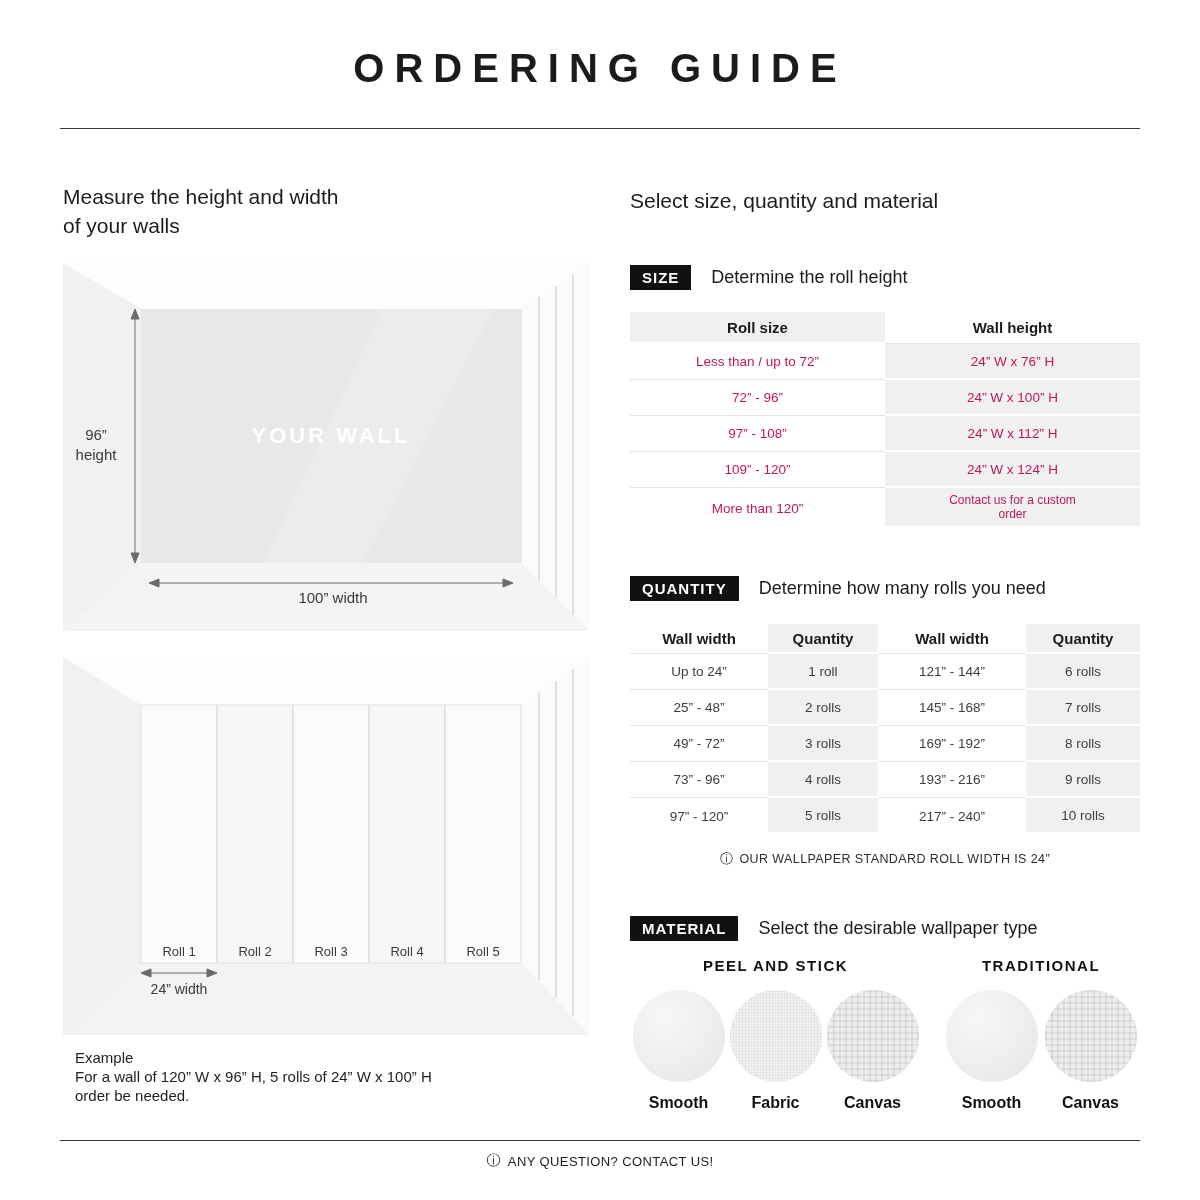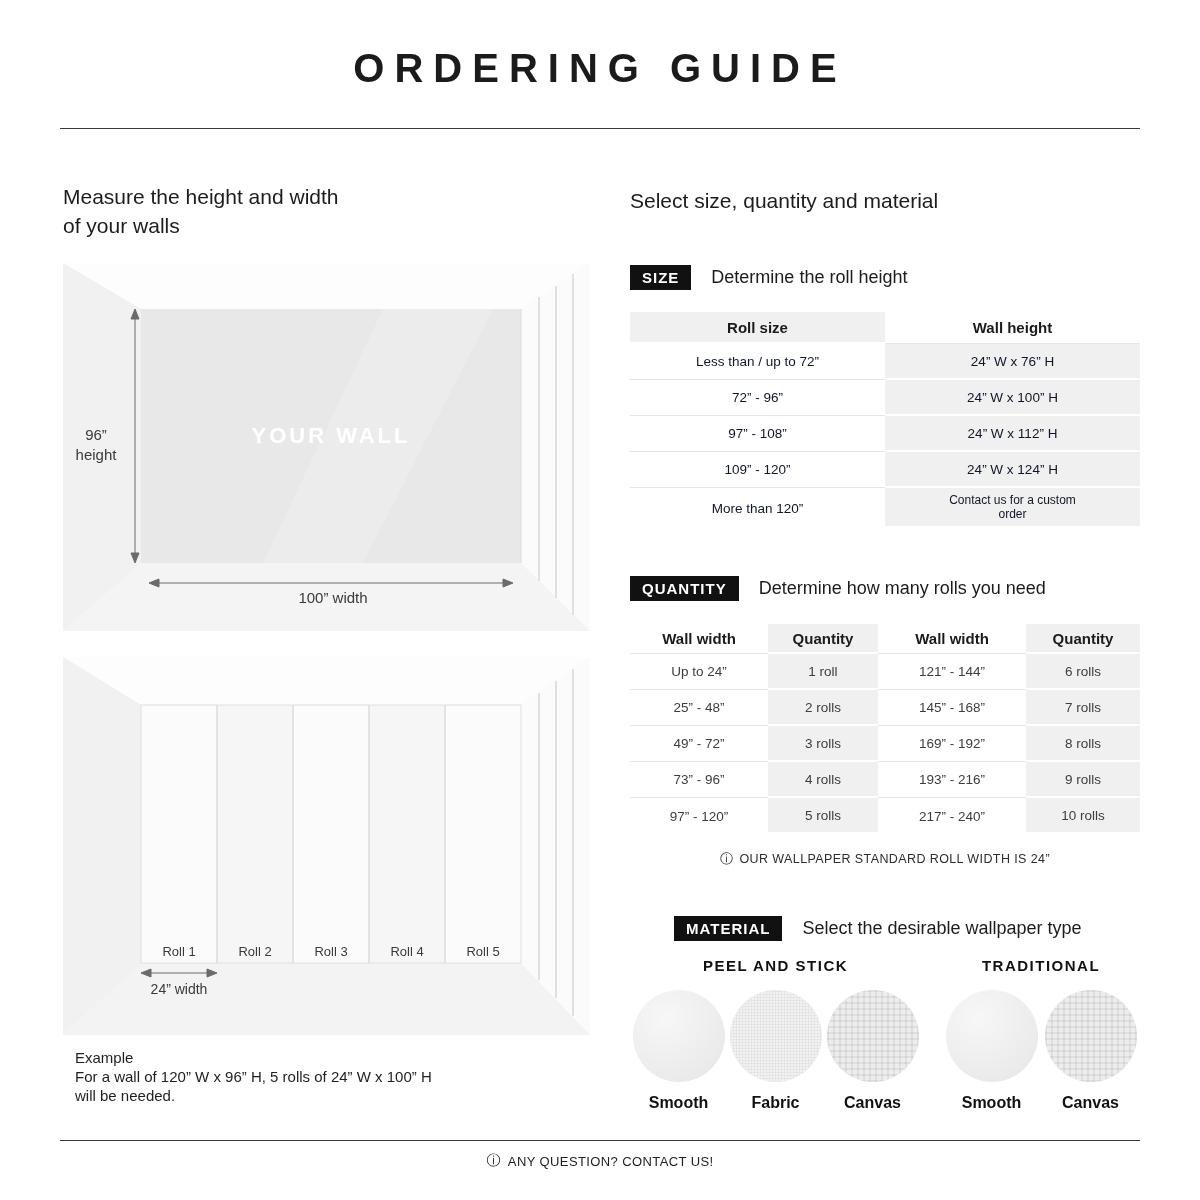--- a/index.html
+++ b/index.html
@@ -29,29 +29,29 @@
     font-size:15px; color:#3a3a3a; }
   .roll-labels { position:absolute; left:78px; top:287px; width:380px; display:flex; }
   .roll-labels span { flex:1; text-align:center; font-size:13px; color:#3a3a3a; }
   .dim-width-small { position:absolute; left:66px; top:324px; width:100px; text-align:center;
     font-size:14px; color:#3a3a3a; }
 
   .example { position:absolute; left:75px; top:1048px; font-size:15px; line-height:19px; color:#1f1f1f; }
 
   
   .section-header { position:absolute; left:630px; display:flex; align-items:center; gap:20px; }
-  .size-header { top:265px; } .qty-header { top:576px; } .mat-header { top:916px;margin-left:44px; }
+  .size-header { top:265px; } .qty-header { top:576px; } .mat-header { top:916px; }
   .badge { background:#111111; color:#ffffff; font-weight:bold; font-size:15px;
     letter-spacing:1px; padding:4px 12px; }
   .section-sub { font-size:18px; color:#1c1c1c; }
 
   .size-table { position:absolute; top:312px; left:630px; width:510px; }
   .st-row { display:grid; grid-template-columns:255px 255px; }
   .st-cell { display:flex; align-items:center; justify-content:center; text-align:center;
-    font-size:13.5px; color:#0f172a; min-height:36px; }
+    font-size:13.5px; color:#be185d; min-height:36px; }
   .st-row.header .st-cell { font-weight:bold; font-size:15px; color:#1b1b1b; min-height:32px; }
   .st-wall { border-bottom:1px solid #e5e5e5; }
   .st-roll { background:#f0f0f0; border-bottom:2px solid #ffffff; }
   .st-row:last-child .st-wall { border-bottom:none; }
   .st-row:last-child .st-roll { font-size:12px; line-height:14px; min-height:40px; }
   .st-row:last-child .st-roll div { max-width:140px; }
 
   .qty-table { position:absolute; top:624px; left:630px; width:510px; }
   .qt-row { display:grid; grid-template-columns:138px 110px 148px 114px; }
   .qt-cell { display:flex; align-items:center; justify-content:center; text-align:center;
@@ -170,21 +170,21 @@
       <span>Roll 3</span>
       <span>Roll 4</span>
       <span>Roll 5</span>
     </div>
     <div class="dim-width-small">24” width</div>
   </div>
 
   <div class="example">
     <div>Example</div>
     <div>For a wall of 120” W x 96” H, 5 rolls of 24” W x 100” H</div>
-    <div>will be needed.</div>
+    <div>order be needed.</div>
   </div>
 
   <h2 class="col-heading select-heading">Select size, quantity and material</h2>
 
   <div class="section-header size-header">
     <span class="badge">SIZE</span>
     <span class="section-sub">Determine the roll height</span>
   </div>
   <div class="size-table">
     <div class="st-row header">

